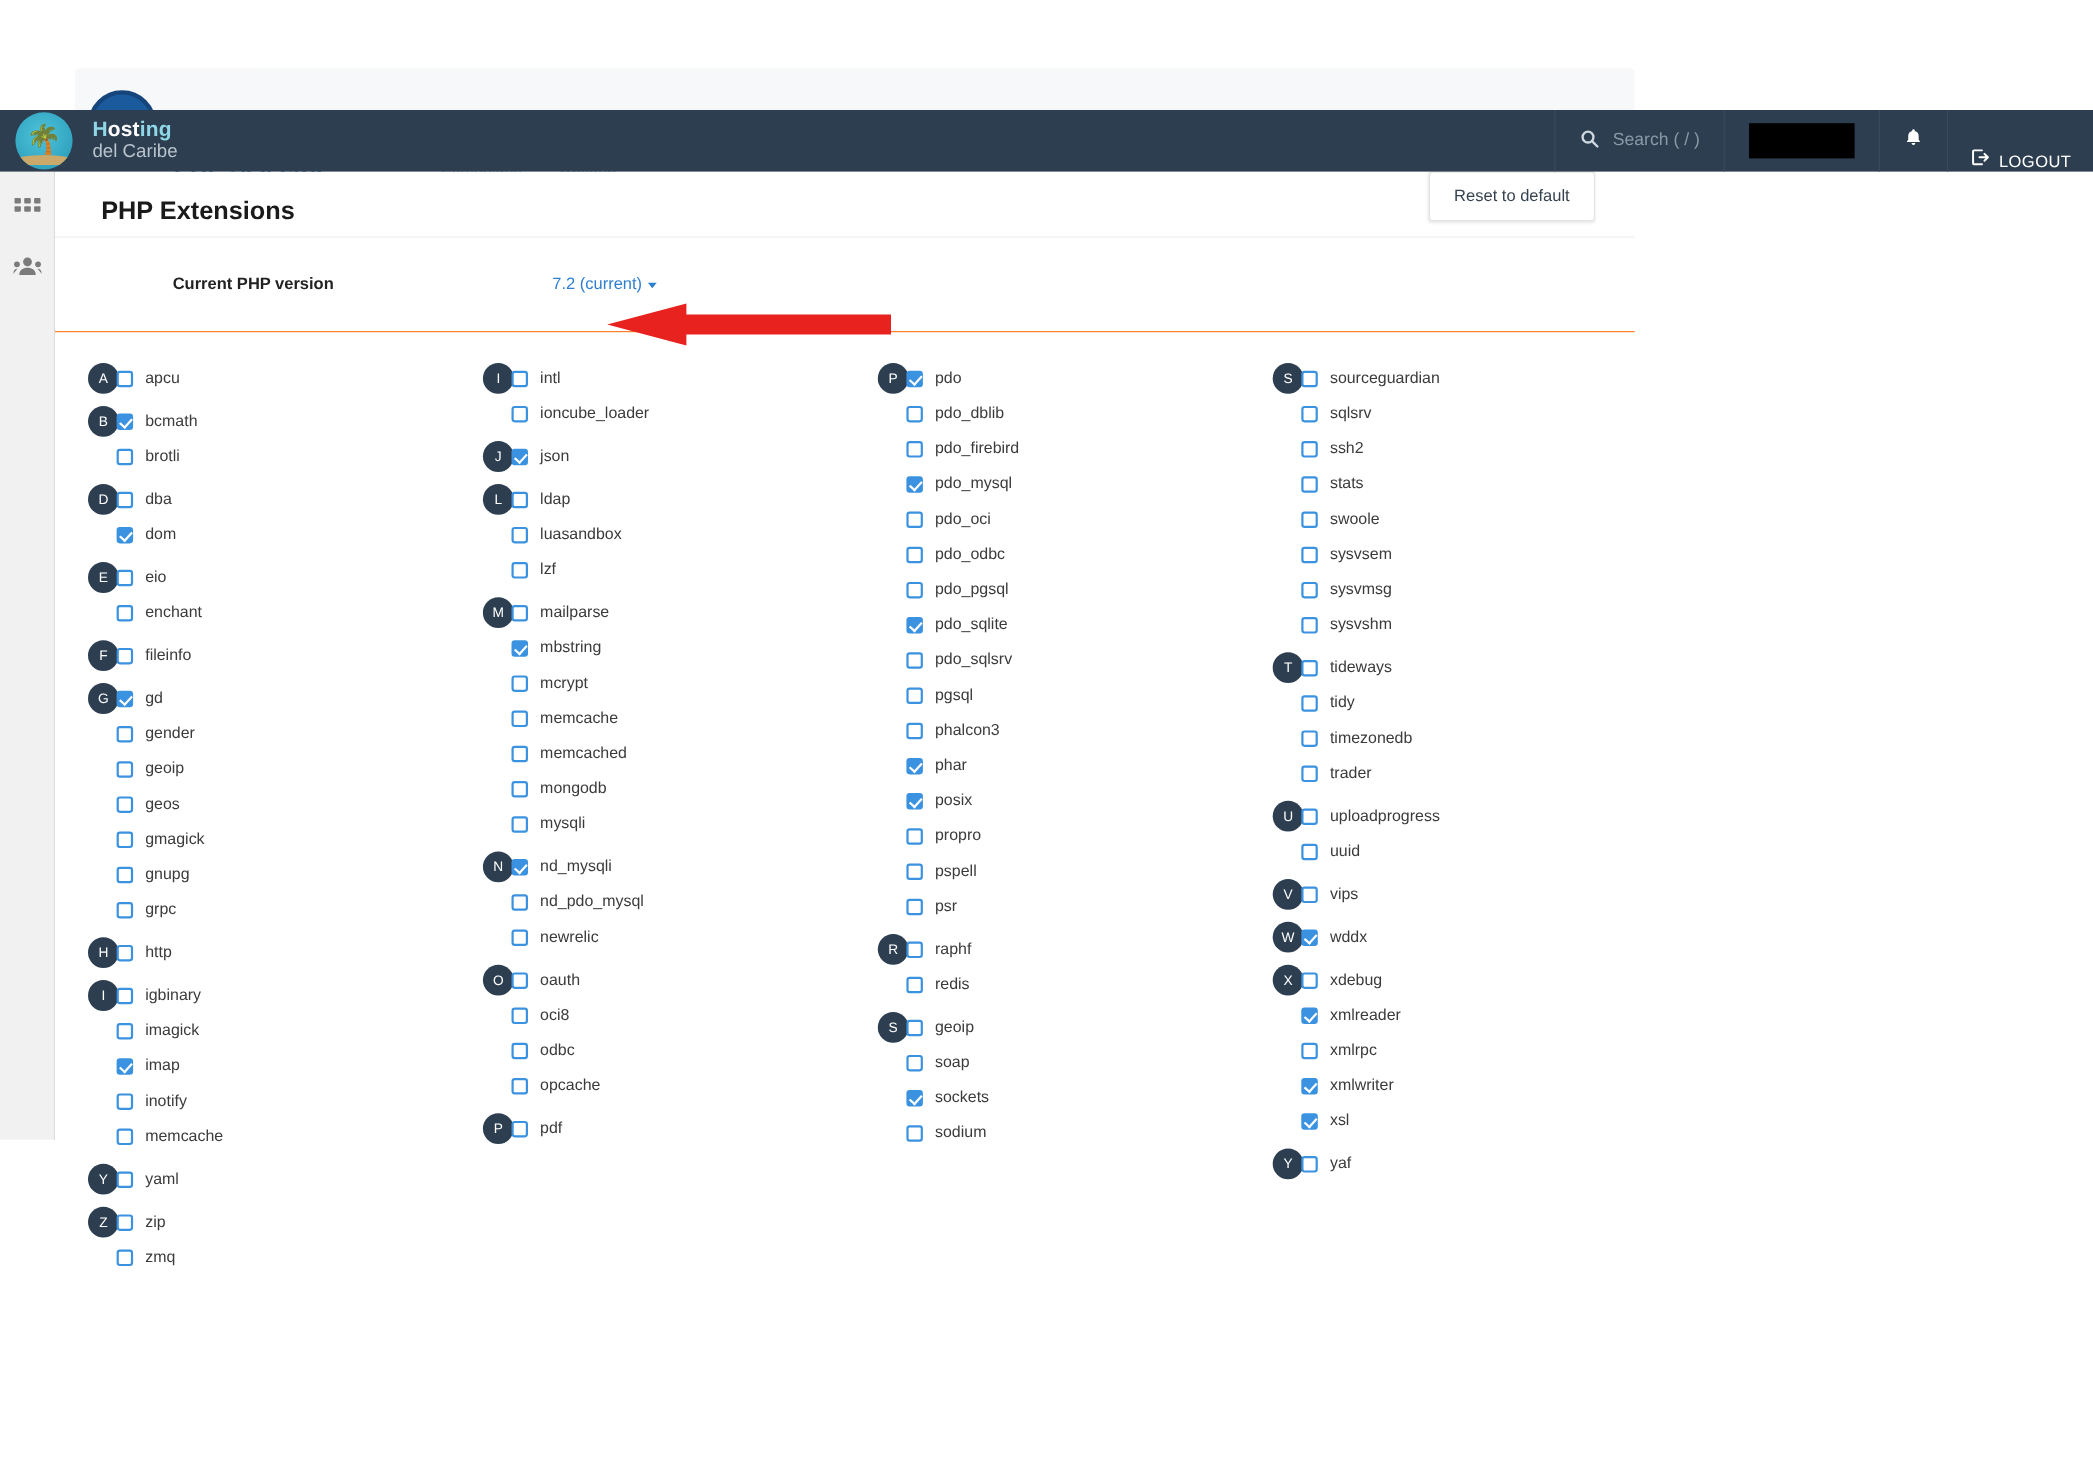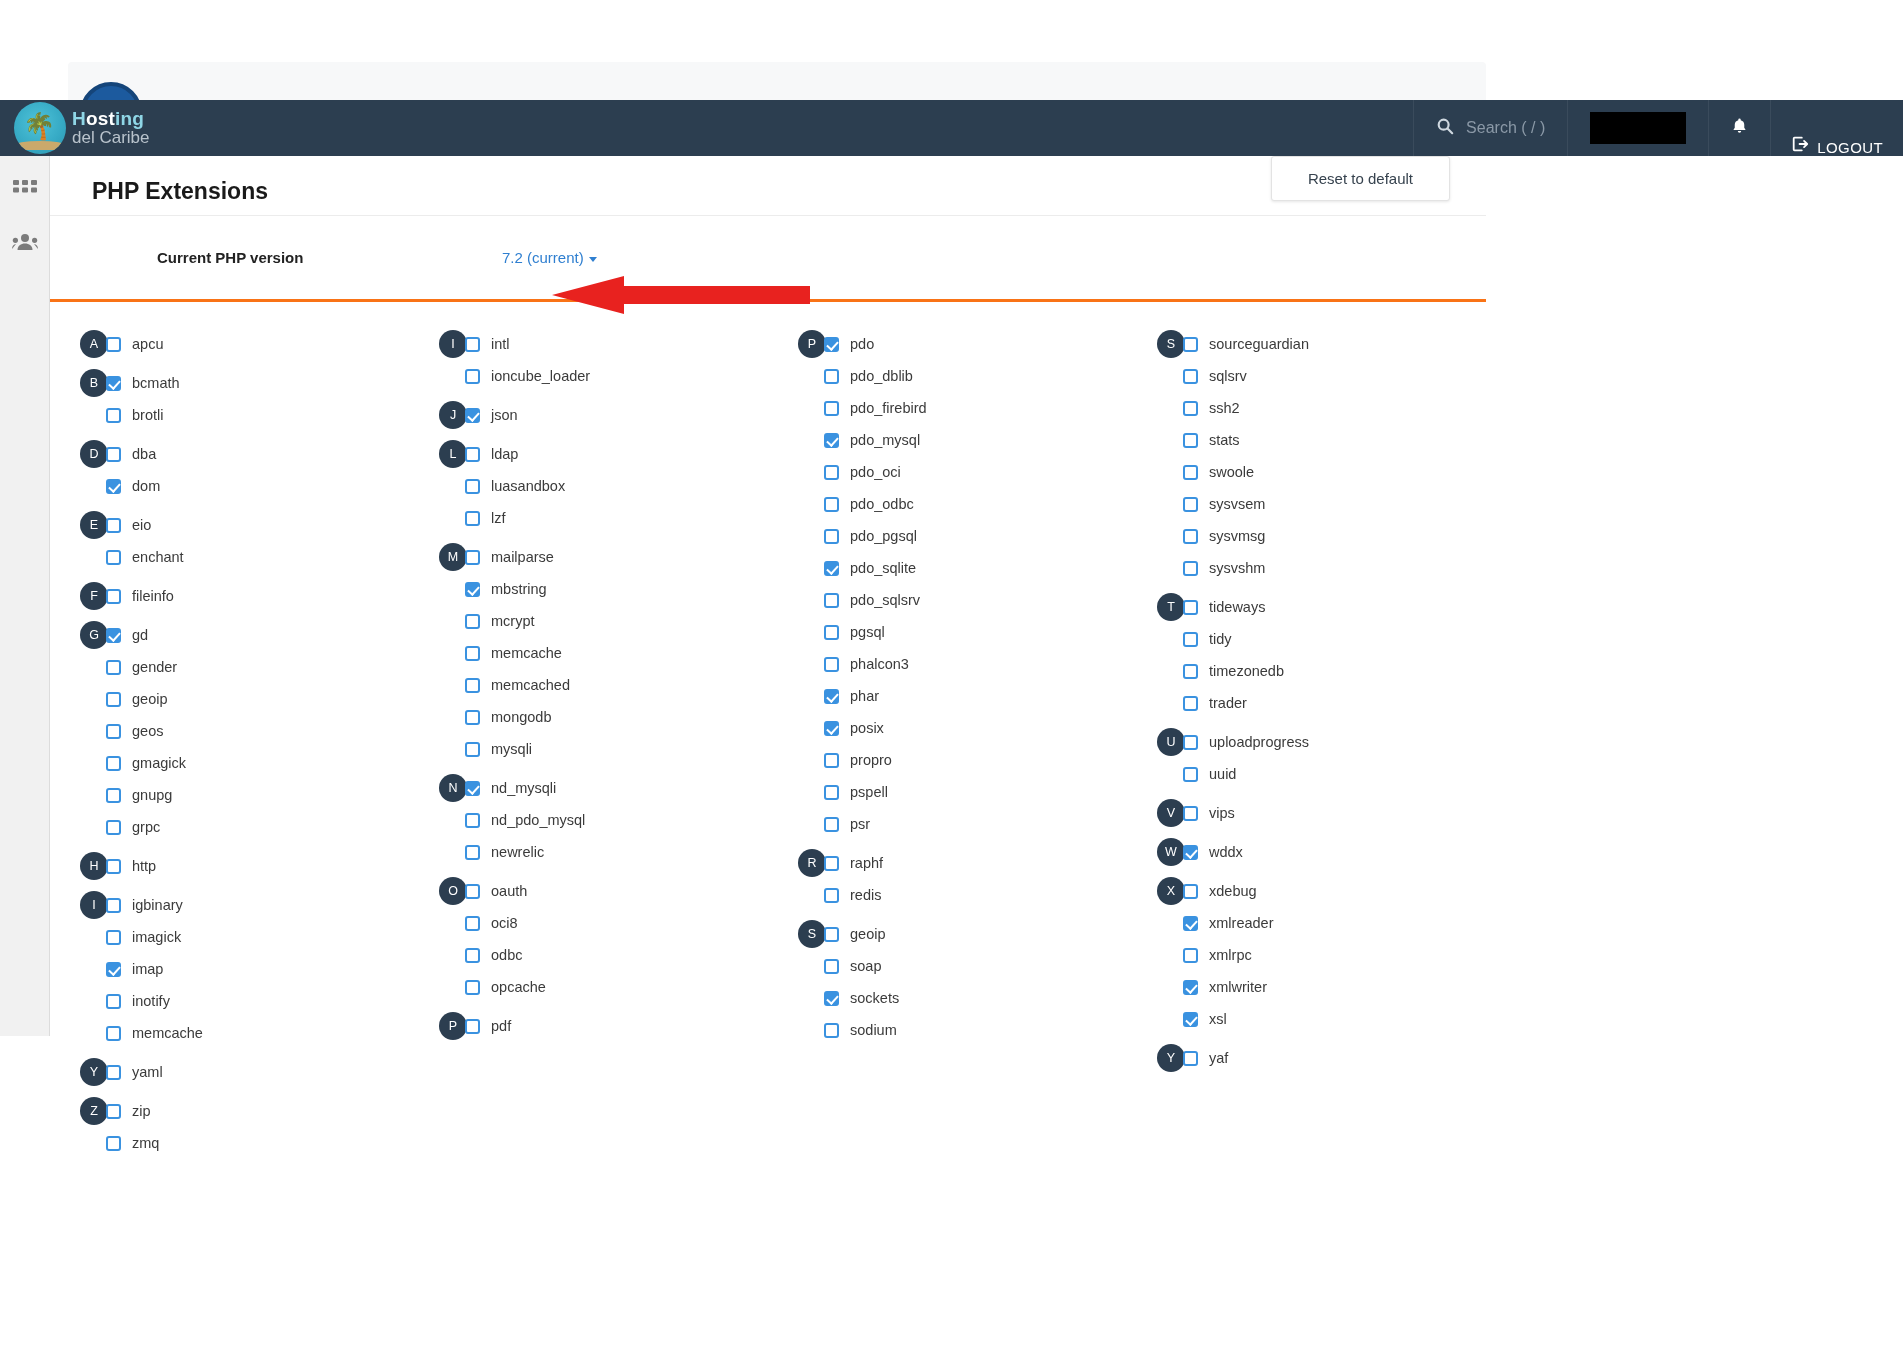--- a/index.html
+++ b/index.html
@@ -54,21 +54,21 @@
     position: relative; overflow: hidden; flex: none;
   }
   .brand-mark .palm {
     position: absolute; left: 50%; top: 46%; transform: translate(-50%,-50%);
     font-size: 26px; line-height: 1; color: #2f6d3a;
   }
   .brand-mark .sand {
     position: absolute; left: 0; bottom: 4px; width: 100%; height: 9px;
     background: #caa96b; border-radius: 50% 50% 0 0;
   }
-  .brand-text { margin-left: 6px; line-height: 1.05; }
+  .brand-text { margin-left: 18px; line-height: 1.05; }
   .brand-text .l1 { font-size: 19px; font-weight: bold; color: #ffffff; letter-spacing:.2px;}
   .brand-text .l1 .accent { color: #8fd6e6; }
   .brand-text .l2 { font-size: 17px; color: #b9c3cc; }
 
   .topbar-spacer { flex: 1 1 auto; }
 
   .search-box {
     display: flex; align-items: center; gap: 12px;
     padding: 4px 22px; color: #9fadbb; flex: none;
     border-left: 1px solid #3a4b5c;
@@ -107,27 +107,27 @@
   }
   .card-head {
     position: relative; height: 60px; border-bottom: 1px solid #ececec;
   }
   .page-title {
     position: absolute; left: 42px; top: 22px;
     font-size: 23px; font-weight: bold; color: #1a1a1a;
   }
   .reset-btn {
     position: absolute; right: 36px; top: 0px;
-    padding: 13px 36px; background: #ffffff; border: 1px solid #e3e3e3;
+    padding: 13px 22px; background: #ffffff; border: 1px solid #e3e3e3;
     border-radius: 3px; font-size: 15px; color: #36424e;
     box-shadow: 0 1px 3px rgba(0,0,0,.10); cursor: pointer;
   }
 
   .version-row {
-    position: relative; height: 86px; border-bottom: 3px solid #f97316;
+    position: relative; height: 86px; border-bottom: 1px solid #f97316;
     display: flex; align-items: center; padding-left: 16px;
   }
   .version-label {
     position: absolute; left: 107px; font-size: 15px; font-weight: bold; color: #222;
   }
   .version-value {
     position: absolute; left: 452px; font-size: 15px; color: #2f7fd0; cursor: pointer;
   }
   .caret {
     display: inline-block; margin-left: 5px;

